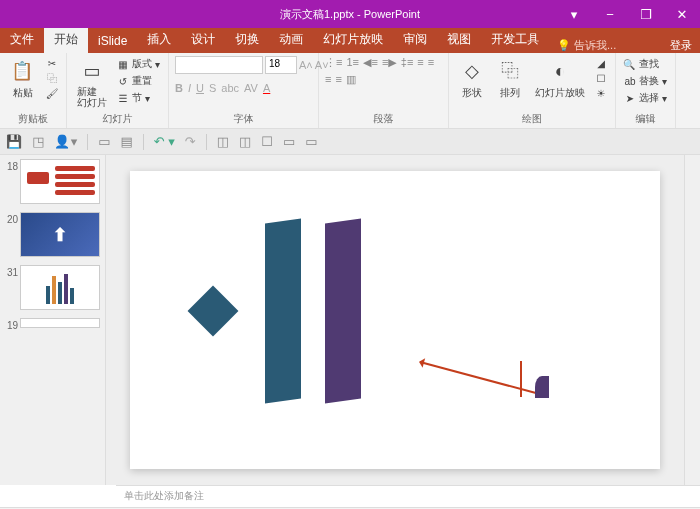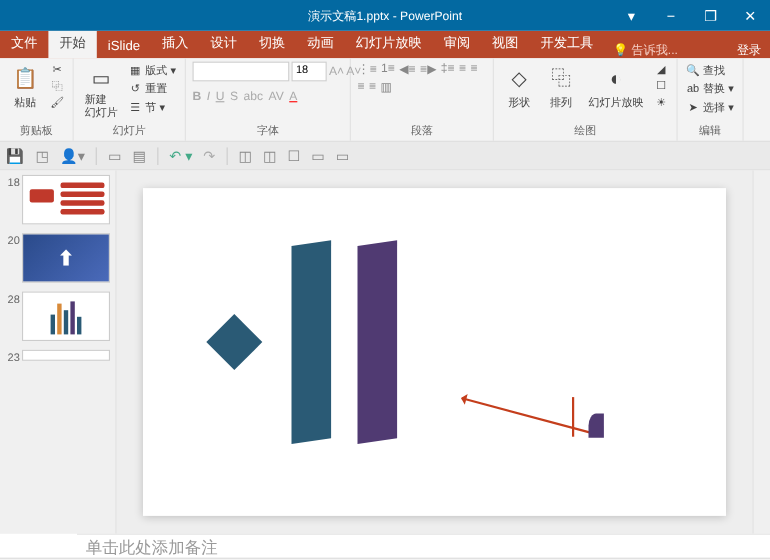--- a/index.html
+++ b/index.html
@@ -1,17 +1,17 @@
 <!DOCTYPE html>
 <html><head>
 <meta charset="utf-8">
 <style>
 *{margin:0;padding:0;box-sizing:border-box;font-family:"Microsoft YaHei",Arial,sans-serif;user-select:none}
 body{width:700px;height:509px;background:#fff;overflow:hidden;font-size:11px}
-.titlebar{height:28px;background:#0369a1;color:#fff;display:flex;align-items:center;position:relative}
+.titlebar{height:28px;background:#a21caf;color:#fff;display:flex;align-items:center;position:relative}
 .titlebar .title{position:absolute;left:50%;transform:translateX(-50%);font-size:11px}
 .titlebar .win-controls{position:absolute;right:0;display:flex}
 .titlebar .win-controls div{width:36px;height:28px;display:flex;align-items:center;justify-content:center;font-size:13px}
 .tabs{height:25px;background:#b7472a;display:flex;align-items:flex-end;color:#fff}
 .tab{padding:5px 10px;font-size:12px;cursor:pointer}
 .tab.active{background:#f3f3f3;color:#444}
 .tell-me{margin-left:8px;color:#f5cfc5;font-size:11px;display:flex;align-items:center;gap:3px}
 .tabs .right{margin-left:auto;margin-right:8px;display:flex;align-items:center;gap:12px;font-size:11px}
 .share-btn{background:rgba(255,255,255,0.2);padding:2px 6px;border-radius:2px}
 .ribbon{height:76px;background:#f3f3f3;border-bottom:1px solid #ddd;display:flex}
@@ -32,21 +32,21 @@
 .qat .sep{width:1px;height:16px;background:#ccc}
 .main{display:flex;height:330px;background:#eee}
 .thumbs{width:106px;background:#f0f0f0;overflow:hidden;border-right:1px solid #ddd;padding-top:2px}
 .thumb-row{display:flex;align-items:flex-start;gap:2px;padding:2px 4px 6px}
 .thumb-num{width:14px;font-size:10px;color:#666;text-align:right;padding-top:2px}
 .thumb{width:80px;height:45px;background:#fff;border:1px solid #ccc;position:relative;overflow:hidden}
 .thumb.selected{border:2px solid #c43e1c}
 .canvas-area{flex:1;background:#eee;display:flex;align-items:center;justify-content:center;position:relative}
 .slide{width:530px;height:298px;background:#fff;box-shadow:0 2px 8px rgba(0,0,0,0.2);position:relative}
 .scroll-v{width:16px;background:#f0f0f0;border-left:1px solid #ddd}
-.notes{height:22px;border-top:1px solid #ddd;background:#fff;padding:3px 8px;font-size:15px;color:#999;margin-left:70px}
+.notes{height:22px;border-top:1px solid #ddd;background:#fff;padding:3px 8px;font-size:10px;color:#999;margin-left:116px}
 .status{height:22px;background:#f3f3f3;border-top:1px solid #ddd;display:flex;align-items:center;padding:0 8px;font-size:10px;color:#555;gap:12px}
 
 .diamond{position:absolute;width:36px;height:36px;background:#2a5a75;transform:rotate(45deg);left:65px;top:122px}
 .bar1{position:absolute;left:135px;top:50px;width:36px;height:180px;background:#2a5a75;transform:skewY(-8deg)}
 .bar2{position:absolute;left:195px;top:50px;width:36px;height:180px;background:#503a72;transform:skewY(-8deg)}
 .arrow-line{position:absolute;left:290px;top:190px;width:120px;height:2px;background:#c43e1c;transform:rotate(15deg);transform-origin:left}
 .arrow-line::before{content:"";position:absolute;left:-6px;top:-4px;border:5px solid transparent;border-right-color:#c43e1c}
 .small-bar{position:absolute;left:390px;top:190px;width:2px;height:36px;background:#c43e1c}
 .small-shape{position:absolute;left:405px;top:205px;width:14px;height:22px;background:#503a72;border-radius:50% 0 0 0}
 
@@ -243,33 +243,33 @@
           <div class="r" style="left:34px;top:30px;width:40px;height:5px"></div>
         </div>
     </div>
     <div class="thumb-row">
       <div class="thumb-num">20</div>
       <div class="thumb t20">
           <div class="n">⬆</div>
         </div>
     </div>
     <div class="thumb-row">
-      <div class="thumb-num">28</div>
+      <div class="thumb-num">31</div>
       <div class="thumb t21">
           <div class="bars">
             <div style="height:18px"></div>
             <div style="height:28px;background:#d88a3a"></div>
             <div style="height:22px"></div>
             <div style="height:30px;background:#503a72"></div>
             <div style="height:16px"></div>
           </div>
         </div>
     </div>
     <div class="thumb-row">
-      <div class="thumb-num">23</div>
+      <div class="thumb-num">19</div>
       <div class="thumb" style="height:10px"></div>
     </div>
   </div>
 
   <div class="canvas-area">
     <div class="slide">
       <div class="diamond"></div>
       <div class="bar1"></div>
       <div class="bar2"></div>
       <div class="arrow-line"></div>

